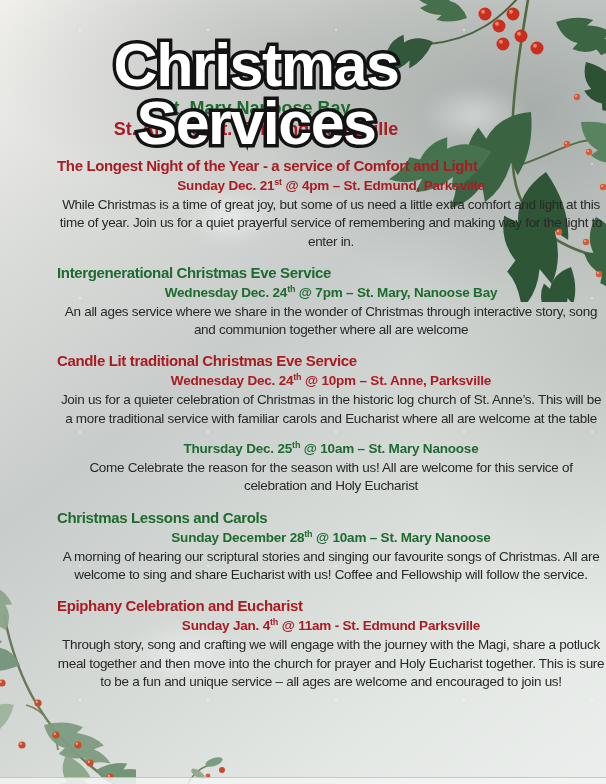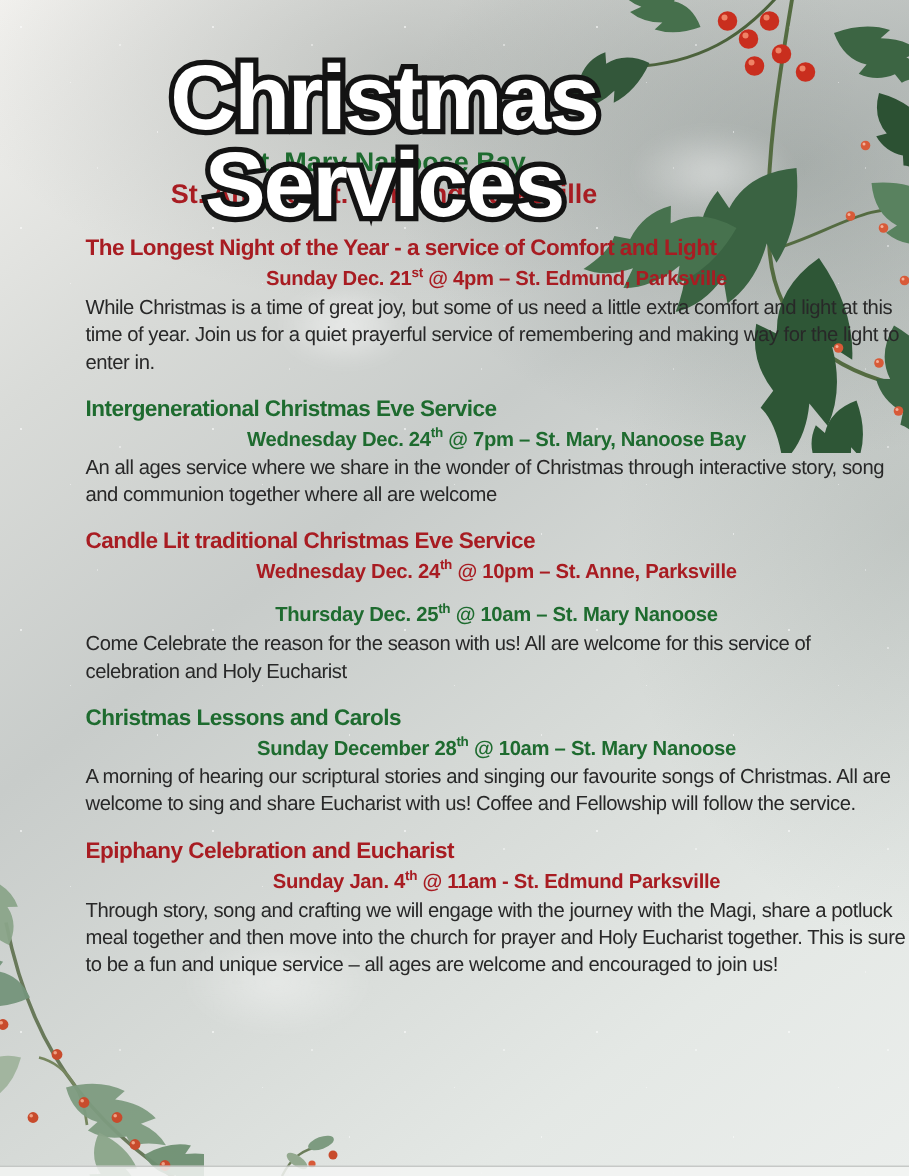--- a/index.html
+++ b/index.html
@@ -42,21 +42,21 @@
   .church-lines{margin-top:4px;font-weight:700;font-size:18px;line-height:21px;}
   .church-green{color:var(--green,#1E6B2F);}
   .church-red{color:var(--red,#A81C22);}
 
   
   .content{position:relative;z-index:3;margin:17px 0 0 57px;width:548px;}
   .svc{margin:0 0 13px 0;}
   .svc-name{margin:0 0 3px 0;font-size:15px;line-height:18px;font-weight:700;letter-spacing:-.35px;}
   .svc-date{margin:0 0 2px 0;font-size:13.5px;line-height:16px;font-weight:700;letter-spacing:-.2px;text-align:center;}
   .svc-date sup{font-size:9px;line-height:0;}
-  .svc-desc{margin:0;font-size:13.5px;line-height:18.3px;letter-spacing:-.3px;color:var(--body-text,#282828);}
+  .svc-desc{margin:0;font-size:13.5px;line-height:18.3px;letter-spacing:-.3px;color:var(--body-text,#282828);text-align:center;}
   [data-theme="red"] .svc-name,[data-theme="red"] .svc-date{color:var(--red,#A81C22);}
   [data-theme="green"] .svc-name,[data-theme="green"] .svc-date{color:var(--green,#1E6B2F);}
 
   
   .deco{position:absolute;pointer-events:none;}
   .deco.top-right{top:-8px;right:-10px;width:235px;height:310px;z-index:2;}
   .deco.bottom-left{left:-14px;bottom:-6px;width:150px;height:205px;z-index:2;}
   .deco.bottom-sprig{left:178px;bottom:0;width:52px;height:42px;z-index:2;}
   .bottom-strip{position:absolute;left:0;right:0;bottom:0;height:6px;
     background:rgba(243,245,243,.85);border-top:1px solid rgba(125,131,128,.38);z-index:4;}
@@ -165,20 +165,21 @@
 
     <div class="svc" data-theme="green">
       <h2 class="svc-name">Intergenerational Christmas Eve Service</h2>
       <p class="svc-date"><span>Wednesday Dec. 24</span><sup>th</sup><span> @ 7pm – St. Mary, Nanoose Bay</span></p>
       <p class="svc-desc">An all ages service where we share in the wonder of Christmas through interactive story, song and communion together where all are welcome</p>
     </div>
 
     <div class="svc" data-theme="red">
       <h2 class="svc-name">Candle Lit traditional Christmas Eve Service</h2>
       <p class="svc-date"><span>Wednesday Dec. 24</span><sup>th</sup><span> @ 10pm – St. Anne, Parksville</span></p>
+      <p class="svc-desc">Join us for a quieter celebration of Christmas in the historic log church of St. Anne’s. This will be a more traditional service with familiar carols and Eucharist where all are welcome at the table</p>
     </div>
 
     <div class="svc" data-theme="green">
       <p class="svc-date"><span>Thursday Dec. 25</span><sup>th</sup><span> @ 10am – St. Mary Nanoose</span></p>
       <p class="svc-desc">Come Celebrate the reason for the season with us! All are welcome for this service of celebration and Holy Eucharist</p>
     </div>
 
     <div class="svc" data-theme="green">
       <h2 class="svc-name">Christmas Lessons and Carols</h2>
       <p class="svc-date"><span>Sunday December 28</span><sup>th</sup><span> @ 10am – St. Mary Nanoose</span></p>

